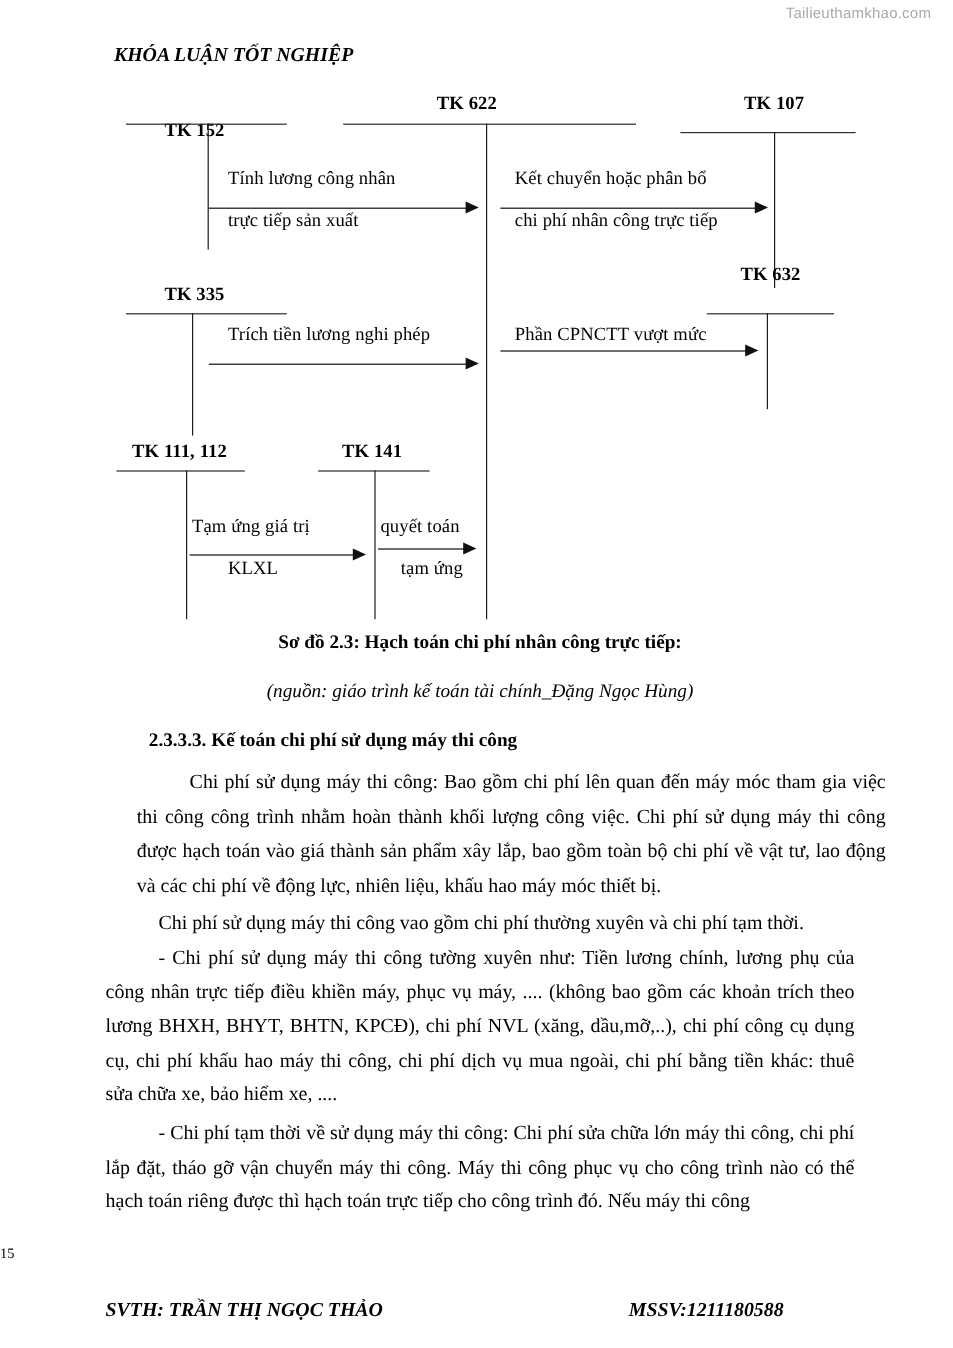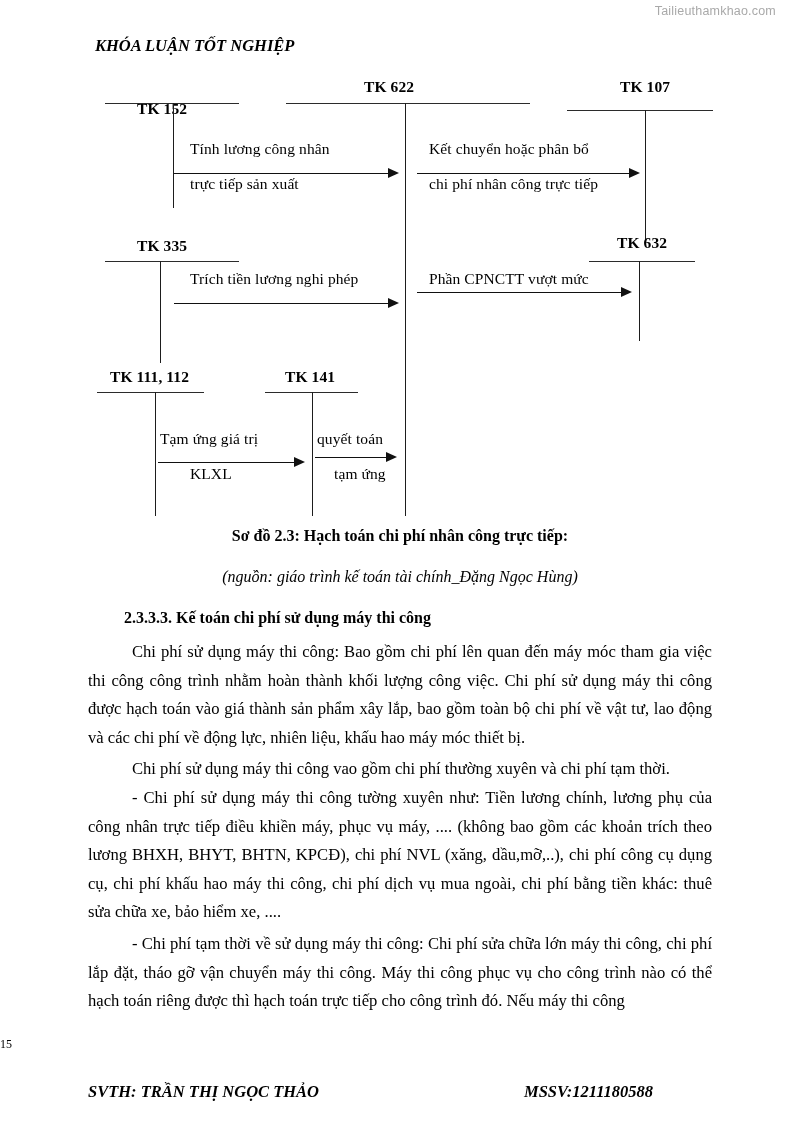--- a/index.html
+++ b/index.html
@@ -185,21 +185,21 @@
     <div class="arrow" style="left:174px; top:173px; width:215px;"></div>
     <div class="arrowhead" style="left:388px; top:168px;"></div>
     <div class="flowtext" style="left:190px; top:175px;">trực tiếp sản xuất</div>
 
     <div class="flowtext" style="left:429px; top:140px;">Kết chuyển hoặc phân bổ</div>
     <div class="arrow" style="left:417px; top:173px; width:213px;"></div>
     <div class="arrowhead" style="left:629px; top:168px;"></div>
     <div class="flowtext" style="left:429px; top:175px;">chi phí nhân công trực tiếp</div>
 
     <div class="tklabel" style="left:137px; top:237px;">TK 335</div>
-    <div class="tklabel" style="left:617px; top:234px;">TK 632</div>
+    <div class="tklabel" style="left:617px; top:220px;">TK 632</div>
 
     <div class="hline" style="left:105px; top:261px; width:134px;"></div>
     <div class="vline" style="left:160px; top:261px; height:102px;"></div>
 
     <div class="hline" style="left:589px; top:261px; width:106px;"></div>
     <div class="vline" style="left:639px; top:261px; height:80px;"></div>
 
     <div class="flowtext" style="left:190px; top:270px;">Trích tiền lương nghi phép</div>
     <div class="arrow" style="left:174px; top:303px; width:215px;"></div>
     <div class="arrowhead" style="left:388px; top:298px;"></div>
@@ -228,21 +228,21 @@
     <div class="flowtext" style="left:334px; top:465px;">tạm ứng</div>
 
   </div>
 
   <div class="caption" style="top:527px;">Sơ đồ 2.3: Hạch toán chi phí nhân công trực tiếp:</div>
 
   <div class="source" style="top:568px;">(nguồn: giáo trình kế toán tài chính_Đặng Ngọc Hùng)</div>
 
   <div class="heading" style="top:609px;">2.3.3.3. Kế toán chi phí sử dụng máy thi công</div>
 
-  <div class="para indent" style="top:638px;">Chi phí  sử dụng máy thi công: Bao gồm chi phí lên quan đến máy móc tham gia việc thi công công trình nhằm hoàn thành khối lượng công việc. Chi phí  sử dụng máy thi công được hạch toán vào giá thành sản phẩm xây lắp, bao gồm toàn bộ chi phí về vật tư, lao động và các chi phí về động lực, nhiên liệu, khấu hao máy móc thiết bị.</div>
+  <div class="para indent" style="top:638px;margin-left:26px;">Chi phí  sử dụng máy thi công: Bao gồm chi phí lên quan đến máy móc tham gia việc thi công công trình nhằm hoàn thành khối lượng công việc. Chi phí  sử dụng máy thi công được hạch toán vào giá thành sản phẩm xây lắp, bao gồm toàn bộ chi phí về vật tư, lao động và các chi phí về động lực, nhiên liệu, khấu hao máy móc thiết bị.</div>
 
   <div class="para indent" style="top:755px;">Chi phí sử dụng máy thi công vao gồm chi phí thường xuyên và chi phí tạm thời.</div>
 
   <div class="para indent" style="top:784px;">- Chi phí  sử dụng máy thi công tường xuyên như: Tiền lương chính, lương phụ của công nhân trực tiếp điều khiền máy, phục vụ máy, .... (không bao gồm các khoản trích theo lương BHXH, BHYT, BHTN, KPCĐ), chi phí NVL (xăng, dầu,mỡ,..), chi phí công cụ dụng cụ, chi phí khấu hao máy thi công, chi phí dịch vụ mua ngoài, chi phí bằng tiền khác: thuê sửa chữa xe, bảo hiểm xe, ....</div>
 
   <div class="para indent" style="top:930px;">- Chi phí tạm thời về sử dụng máy thi công: Chi phí sửa chữa lớn máy thi công, chi phí lắp đặt, tháo gỡ vận chuyển máy thi công. Máy thi công phục vụ cho công trình nào có thể hạch toán riêng được thì hạch toán trực tiếp cho công trình đó. Nếu máy thi công</div>
 
   <div class="pagenum">15</div>
 
   <div class="footer">

